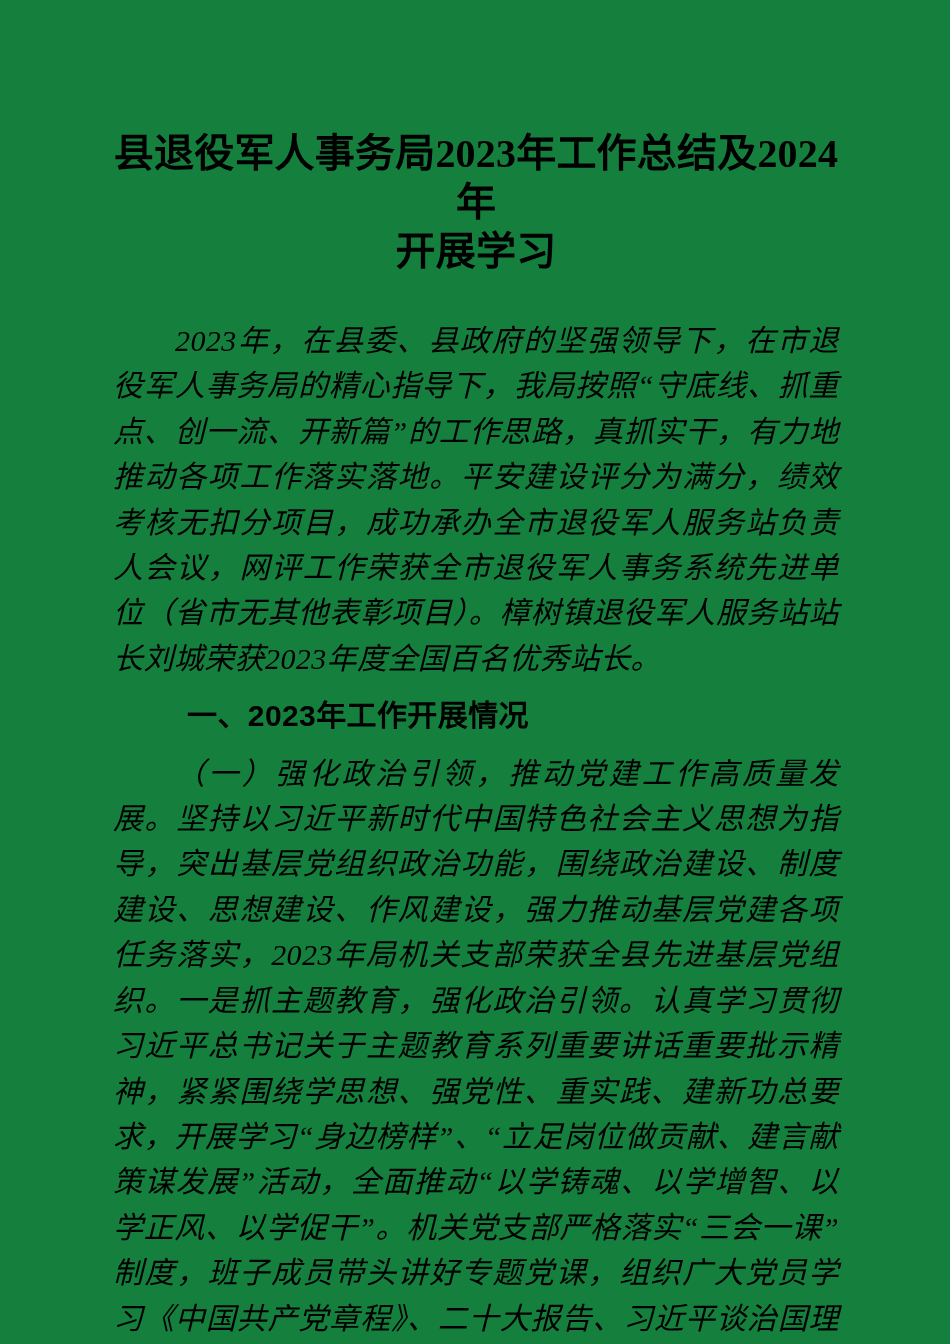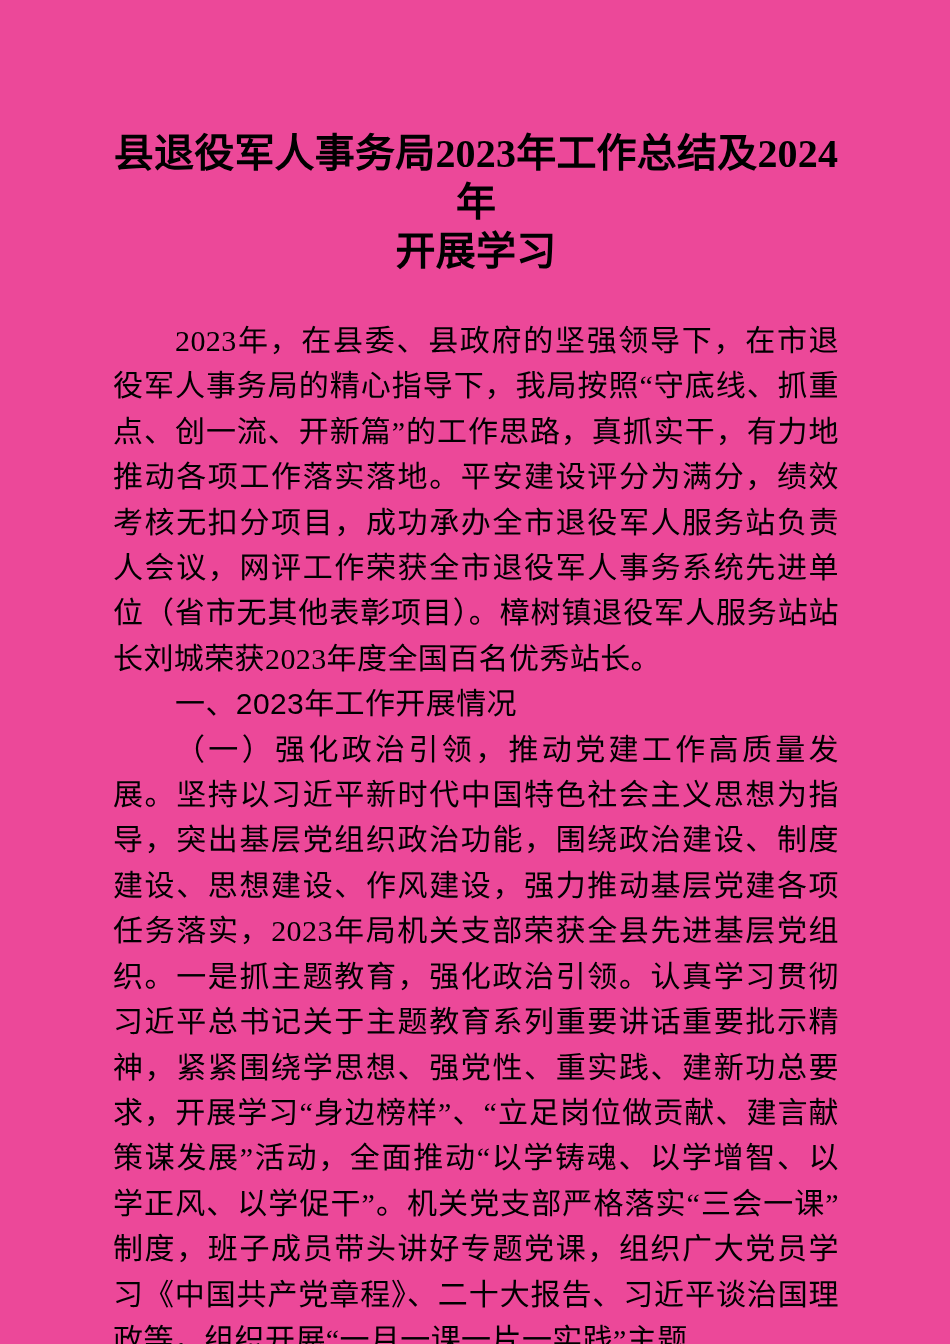--- a/index.html
+++ b/index.html
@@ -6,21 +6,21 @@
   html, body {
     margin: 0;
     padding: 0;
     background: #ffffff;
   }
 
   .page {
     position: relative;
     width: 950px;
     height: 1344px;
-    background: #ec4899;
+    background: #15803d;
     box-sizing: border-box;
     overflow: hidden;
     font-family: "Liberation Serif", "DejaVu Serif", serif;
     color: #000000;
   }
 
   .content {
     position: absolute;
     left: 113px;
     top: 0;
@@ -45,28 +45,29 @@
     margin: 0;
     padding: 0;
     font-family: "Liberation Serif", "DejaVu Serif", serif;
     font-size: 30px;
     line-height: 45.4px;
     text-align: justify;
     text-justify: inter-ideograph;
     text-indent: 62px;
     letter-spacing: 0.4px;
     word-break: break-all;
+    font-style: italic;
   }
 
   
   .section-h {
-    margin: 0;
+    margin: 12px;
     padding: 0;
     font-family: "Liberation Sans", "DejaVu Sans", sans-serif;
-    font-weight: normal;
+    font-weight: bold;
     font-size: 30px;
     line-height: 45.4px;
     text-indent: 62px;
     letter-spacing: 0.4px;
   }
 
   .gap-intro { height: 42px; }
 </style>
 </head>
 <body>

